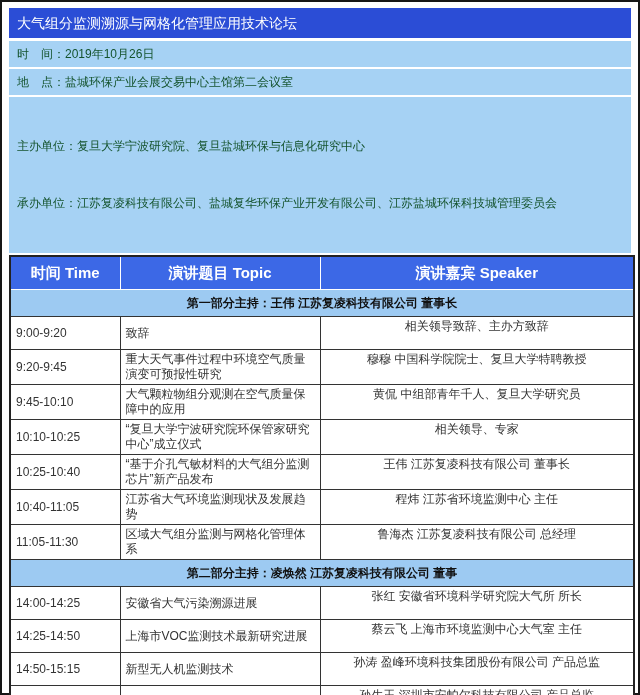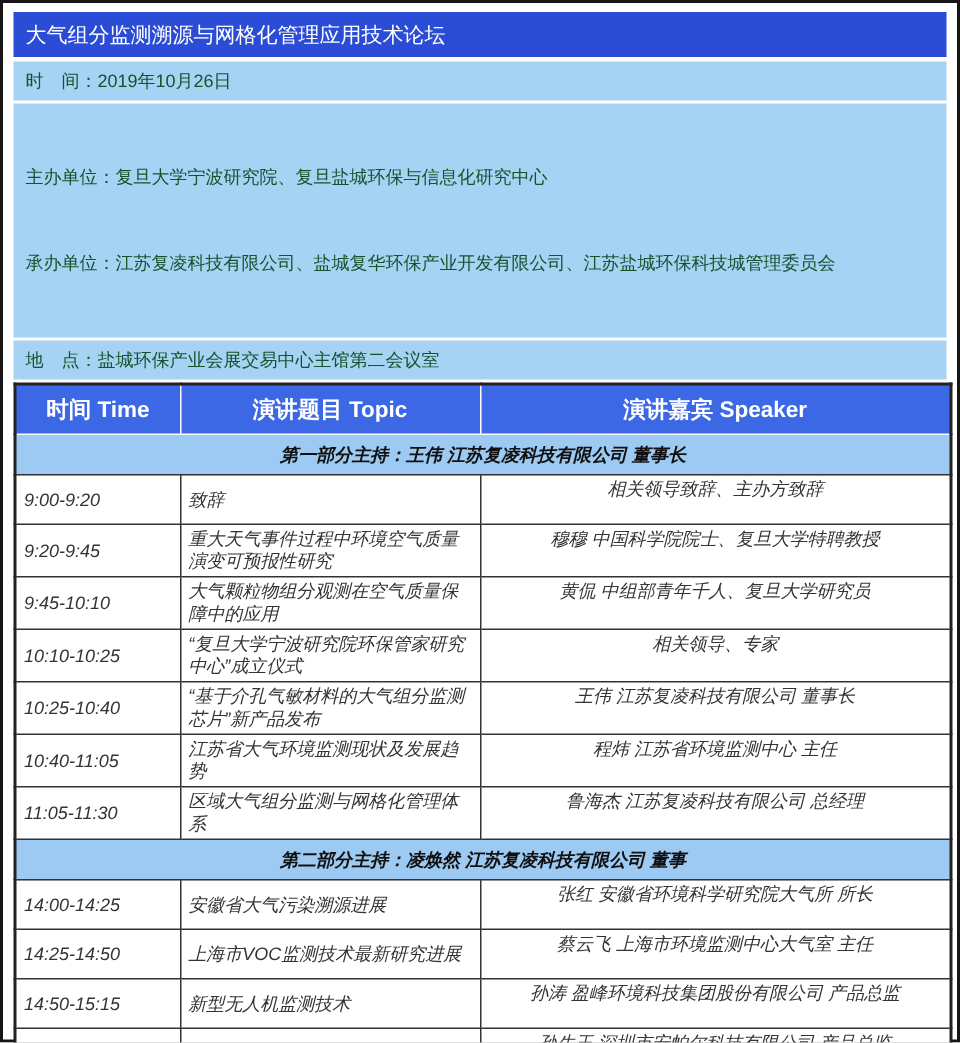--- a/index.html
+++ b/index.html
@@ -28,21 +28,21 @@
     width:100%;border-collapse:collapse;table-layout:fixed;
     border:2px solid #222;
   }
   table.agenda th{
     background:var(--table-header-bg,#3c68e6);color:#fff;
     font-size:15px;font-weight:bold;text-align:center;
     height:30px;border:1px solid #fff;border-top:none;
   }
   table.agenda td{
     border:1px solid #333;font-size:12px;line-height:15px;
-    padding:2px 5px;background:#fff;word-break:break-all;font-style:italic;
+    padding:2px 5px;background:#fff;word-break:break-all;
   }
   tr.section td{
     background:var(--section-bg,#9dcaf2);color:#111;
     font-weight:bold;text-align:center;height:22px;
     vertical-align:middle;
   }
   td.time{text-align:left;vertical-align:middle;height:28px;}
   td.topic{text-align:left;vertical-align:middle;}
   td.speaker{text-align:center;vertical-align:top;padding-top:3px;}
   col.c-time{width:110px;}
@@ -51,26 +51,26 @@
 </style>
 </head>
 <body>
 
 <div class="page">
 
   <div class="title-bar">大气组分监测溯源与网格化管理应用技术论坛</div>
 
   <div class="band">时　间：2019年10月26日</div>
 
+  <div class="band">地　点：盐城环保产业会展交易中心主馆第二会议室</div>
+
   <div class="band org">
     <div>主办单位：复旦大学宁波研究院、复旦盐城环保与信息化研究中心</div>
     <div>承办单位：江苏复凌科技有限公司、盐城复华环保产业开发有限公司、江苏盐城环保科技城管理委员会</div>
   </div>
-
-  <div class="band">地　点：盐城环保产业会展交易中心主馆第二会议室</div>
 
   <table class="agenda">
     <colgroup>
       <col class="c-time">
         <col class="c-topic">
         <col class="c-speaker">
     </colgroup>
     <thead>
       <tr>
         <th>时间 Time</th>

